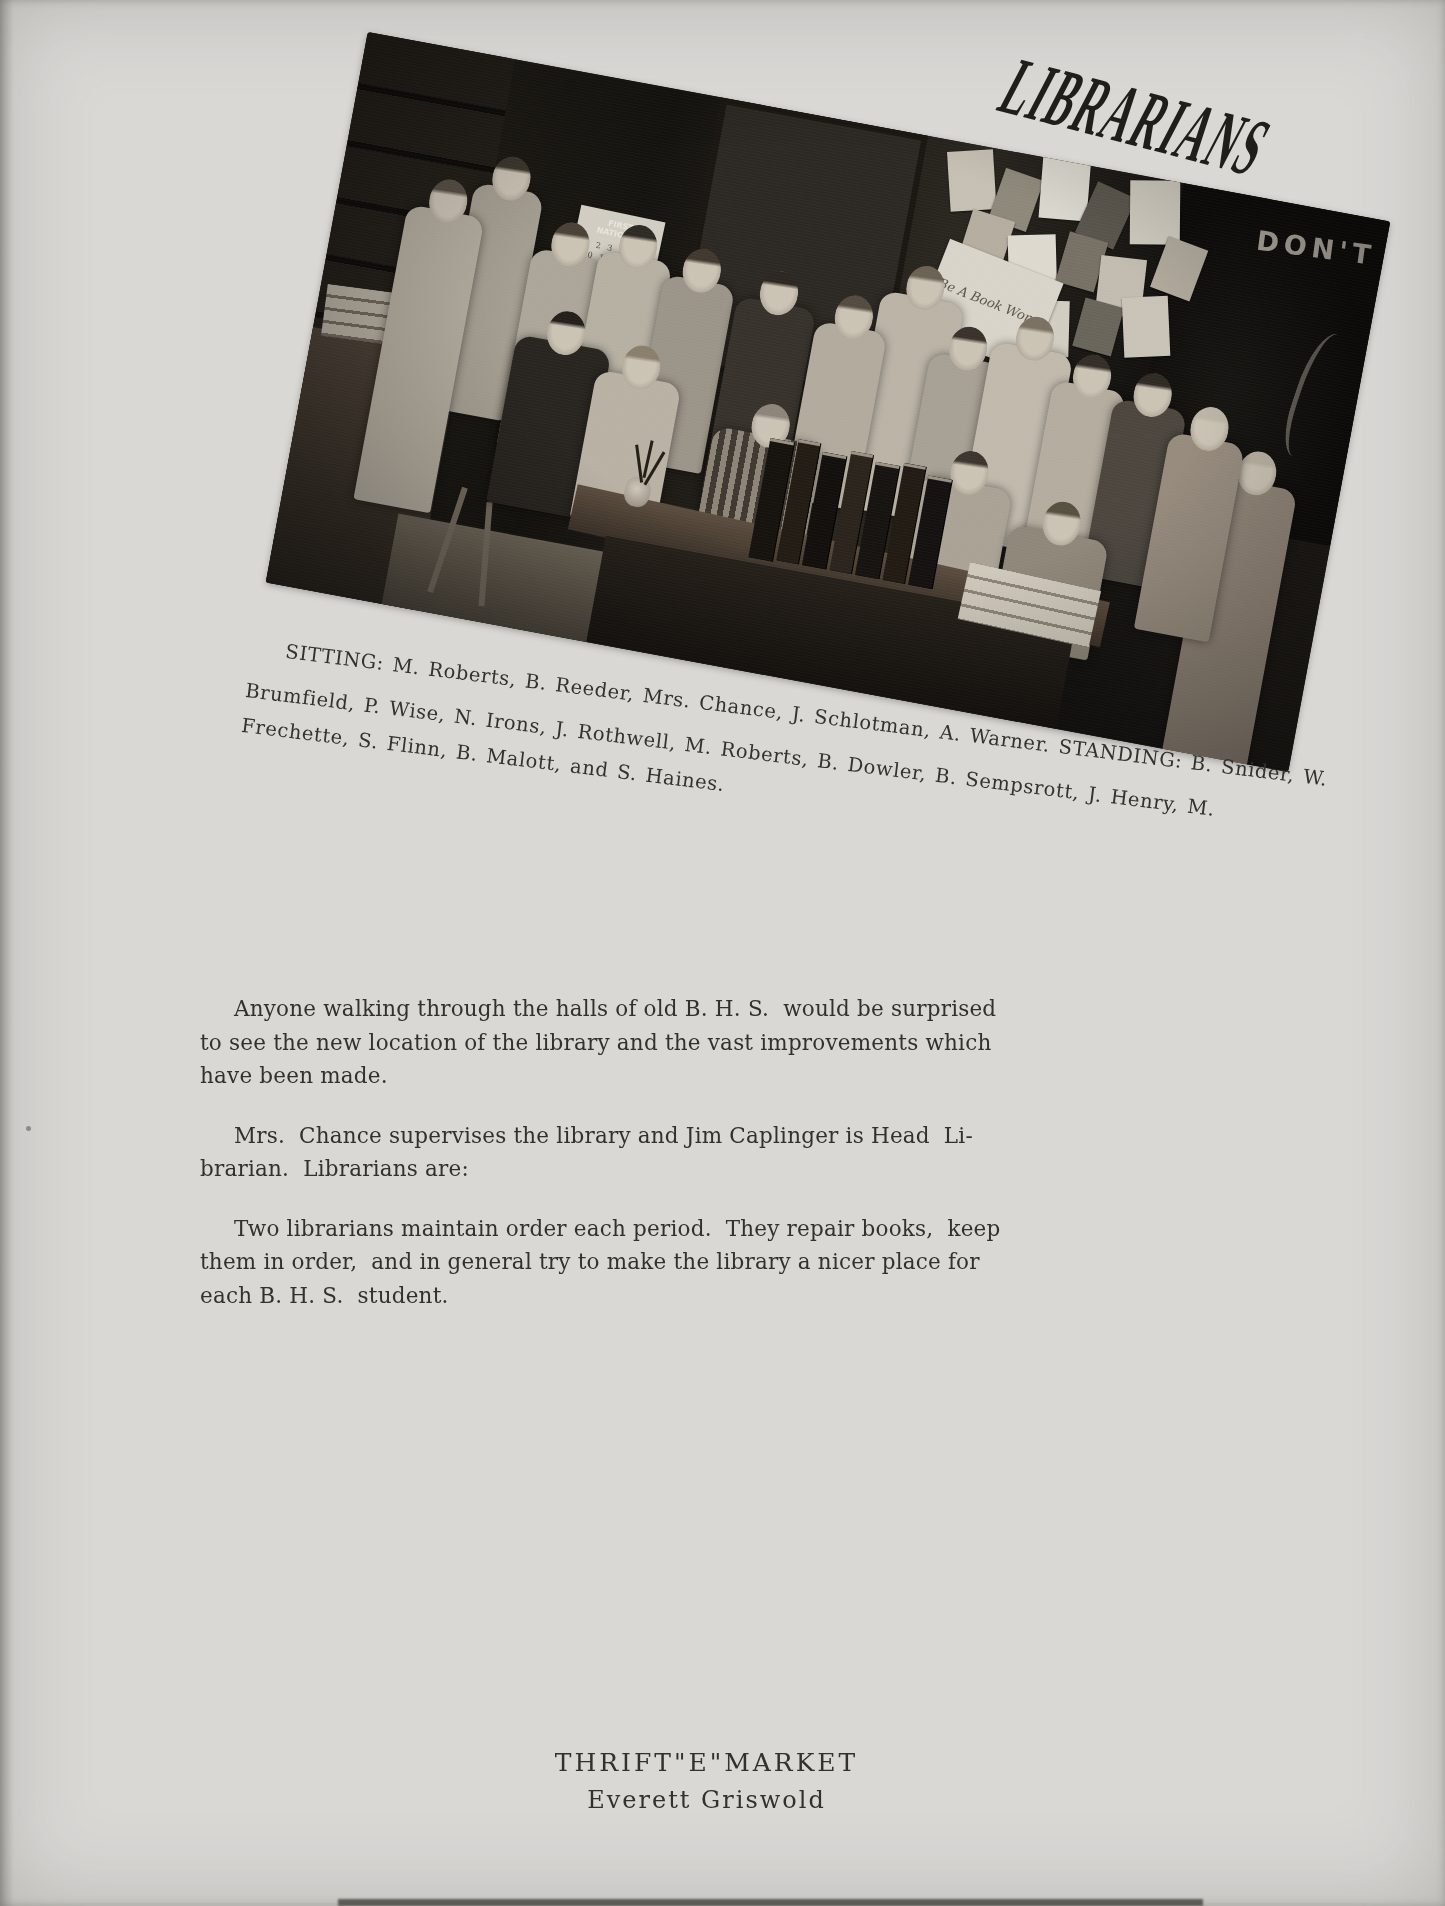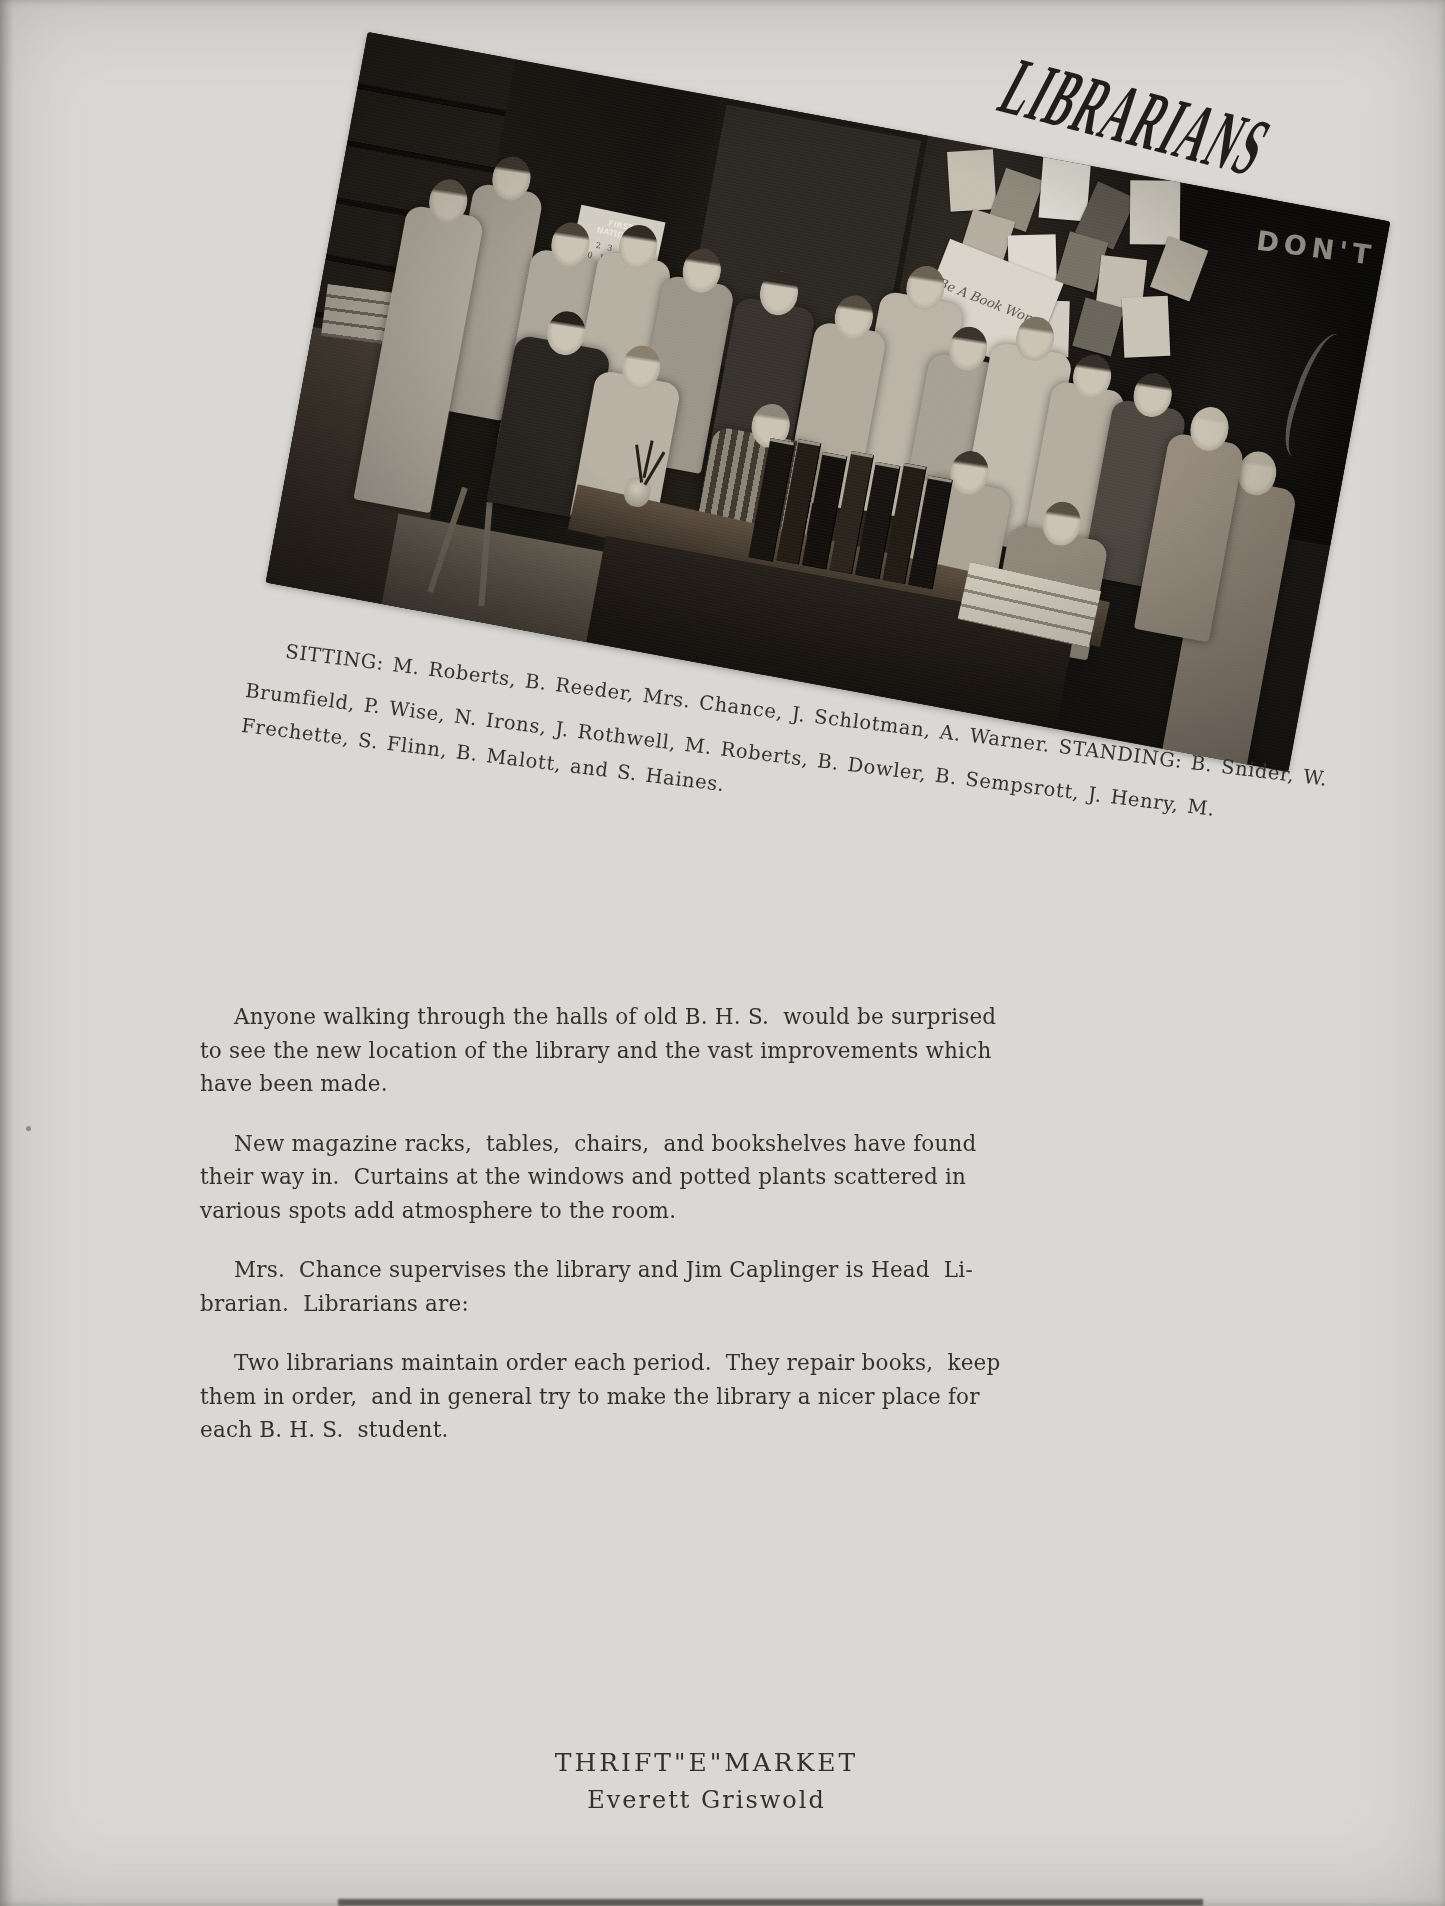--- a/index.html
+++ b/index.html
@@ -64,21 +64,21 @@
   
   .cap-line{position:absolute;transform-origin:0 0;transform:rotate(7deg);
      font-size:19.5px;color:#34322d;letter-spacing:.6px;word-spacing:2px;white-space:pre;}
   .cap1{left:287px;top:640px;}
   .cap2{left:247px;top:679px;}
   .cap3{left:243px;top:714px;}
 
   
   .bodytext{position:absolute;left:200px;top:992px;width:880px;
      font-size:21.5px;line-height:33.5px;color:#33312c;letter-spacing:.2px;}
-  .bodytext p{white-space:pre;text-indent:34px;margin:8px 0 26px 0;}
+  .bodytext p{white-space:pre;text-indent:34px;margin:0 0 26px 0;}
 
   
   .footer{position:absolute;left:0;top:1748px;width:1445px;text-align:center;color:#33312c;
      transform:translateX(-16px);}
   .footer .f1{font-size:25px;letter-spacing:3px;}
   .footer .f2{font-size:24px;letter-spacing:2px;margin-top:9px;}
 
   
   .speck{position:absolute;left:26px;top:1126px;width:5px;height:5px;border-radius:50%;
      background:#8d8b85;}
@@ -192,23 +192,20 @@
     </div>
 
   <div class="cap-line cap1">SITTING: M. Roberts, B. Reeder, Mrs. Chance, J. Schlotman, A. Warner. STANDING: B. Snider, W.</div>
   <div class="cap-line cap2">Brumfield, P. Wise, N. Irons, J. Rothwell, M. Roberts, B. Dowler, B. Sempsrott, J. Henry, M.</div>
   <div class="cap-line cap3">Frechette, S. Flinn, B. Malott, and S. Haines.</div>
 
   <div class="bodytext">
     <p>Anyone walking through the halls of old B. H. S.  would be surprised
 to see the new location of the library and the vast improvements which
 have been made.</p>
-    <p>New magazine racks,  tables,  chairs,  and bookshelves have found
-their way in.  Curtains at the windows and potted plants scattered in
-various spots add atmosphere to the room.</p>
     <p>Mrs.  Chance supervises the library and Jim Caplinger is Head  Li-
 brarian.  Librarians are:</p>
     <p>Two librarians maintain order each period.  They repair books,  keep
 them in order,  and in general try to make the library a nicer place for
 each B. H. S.  student.</p>
   </div>
 
   <div class="footer">
     <div class="f1">THRIFT"E"MARKET</div>
     <div class="f2">Everett Griswold</div>

